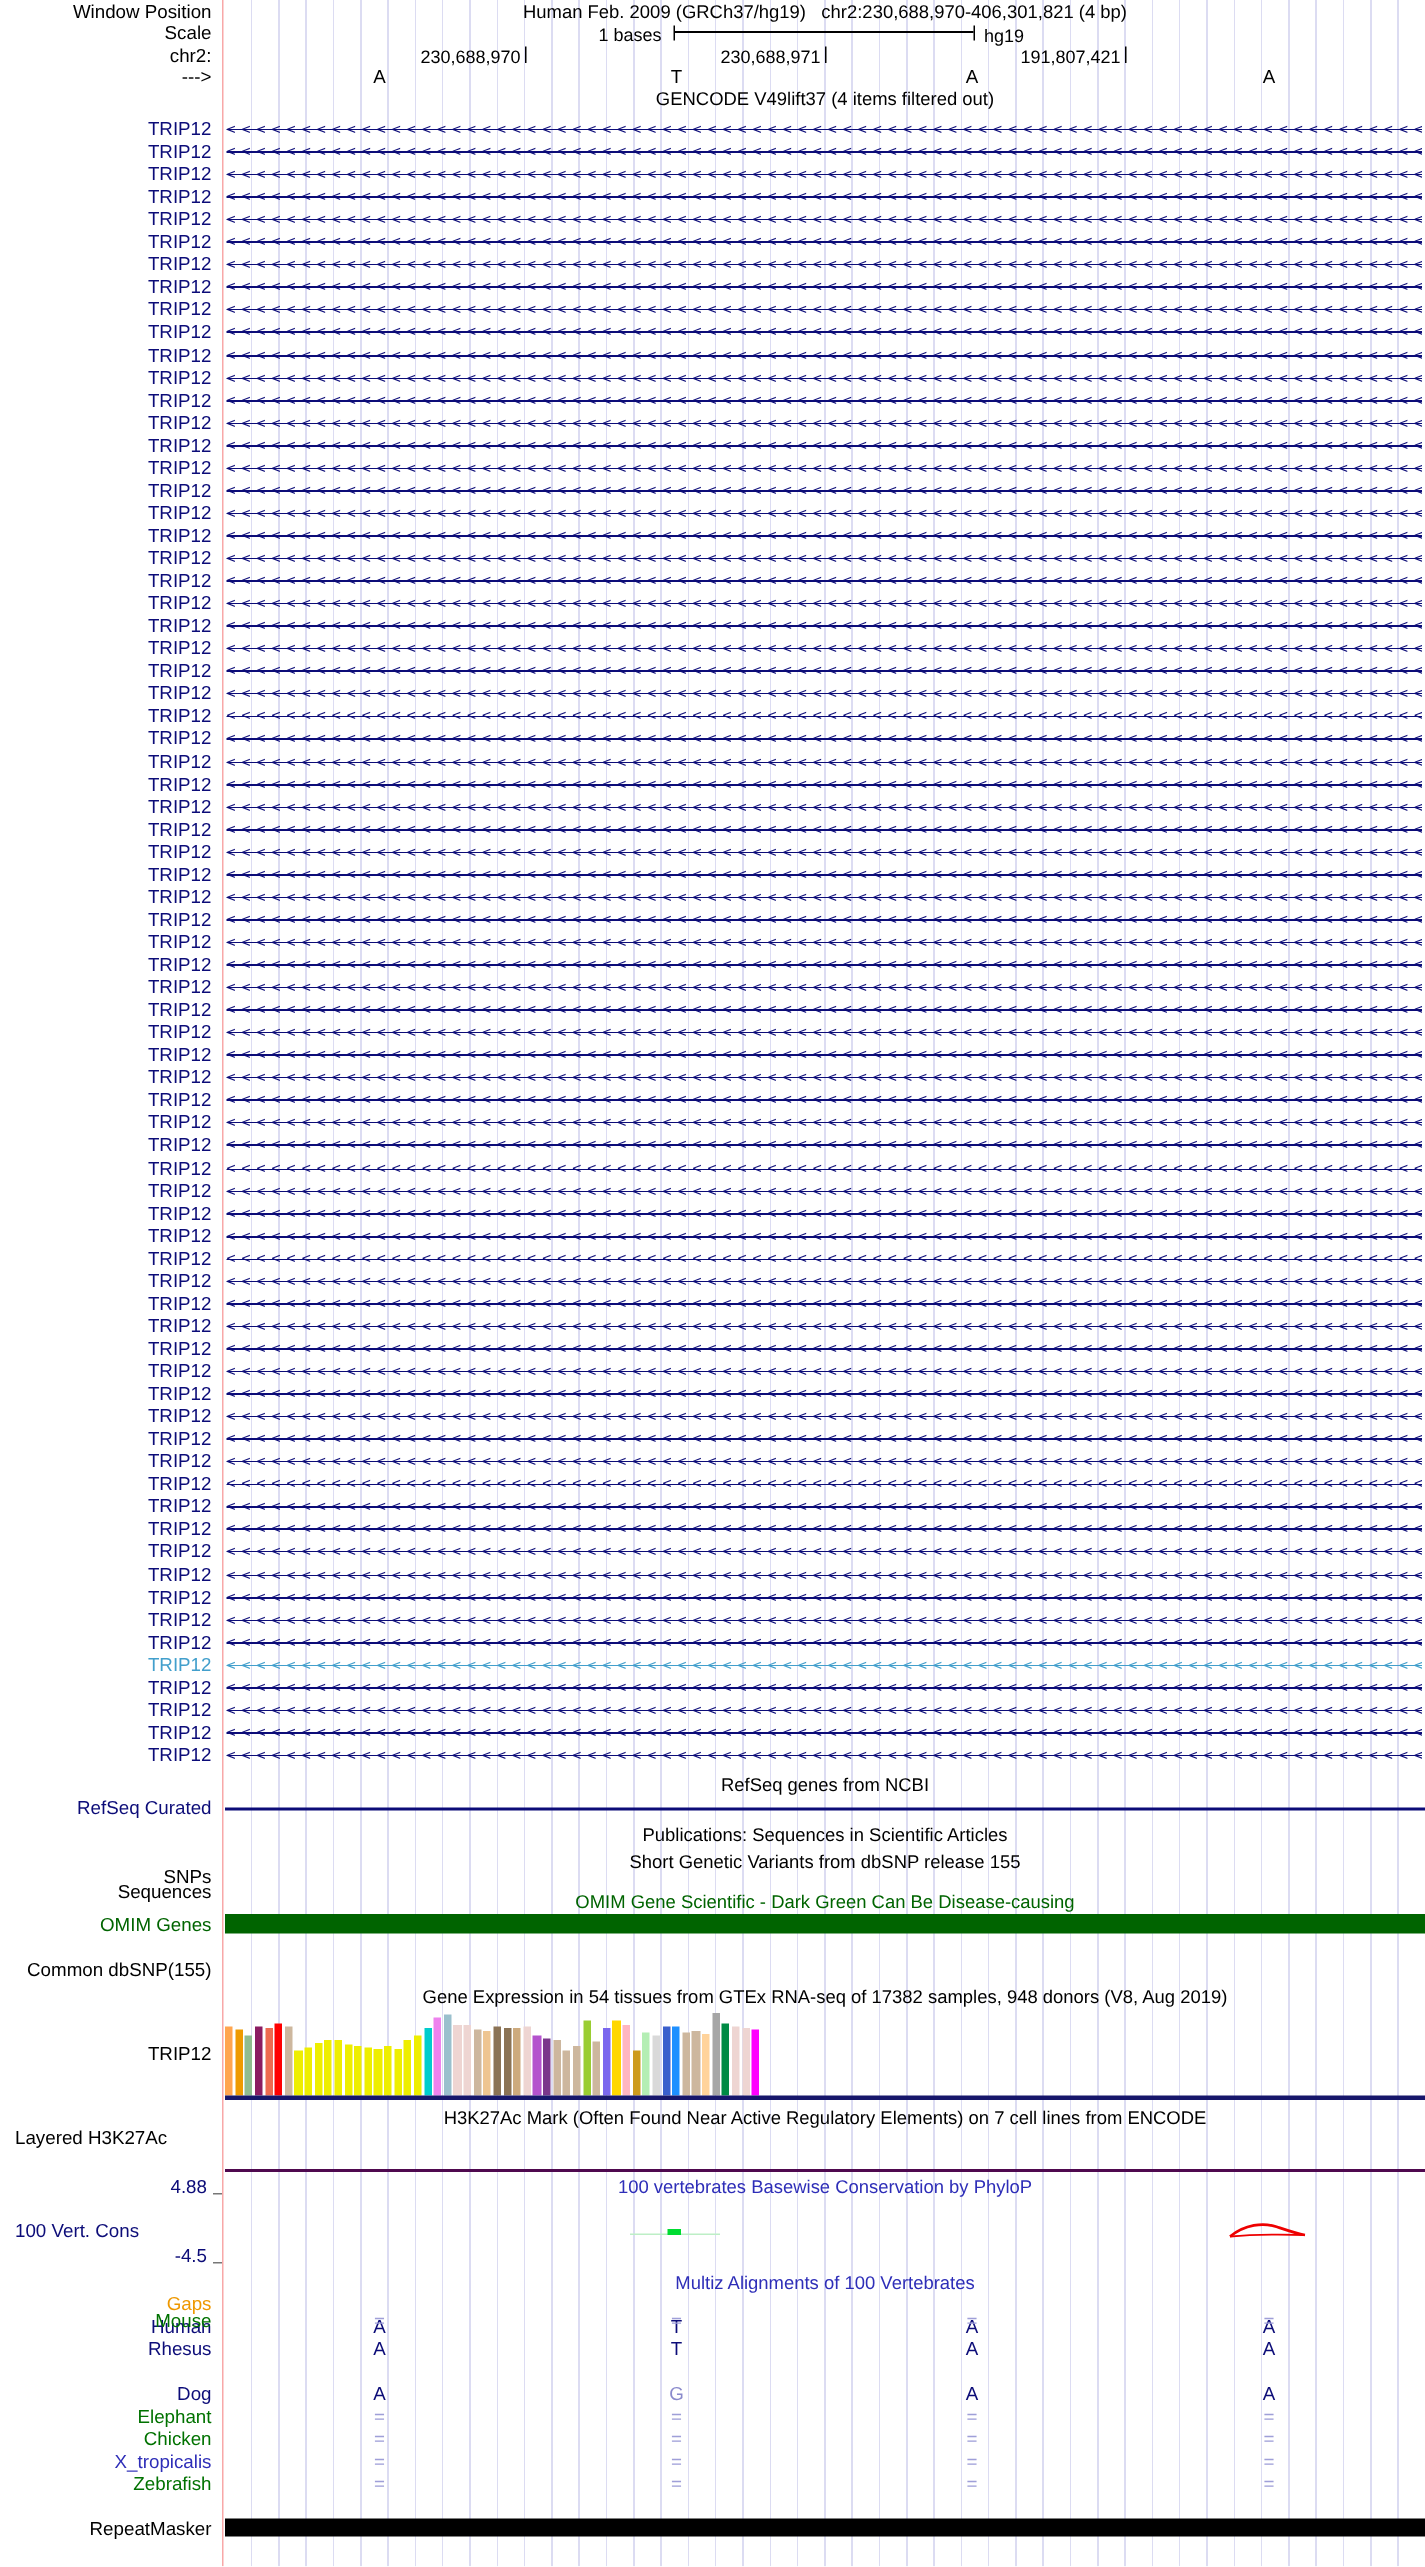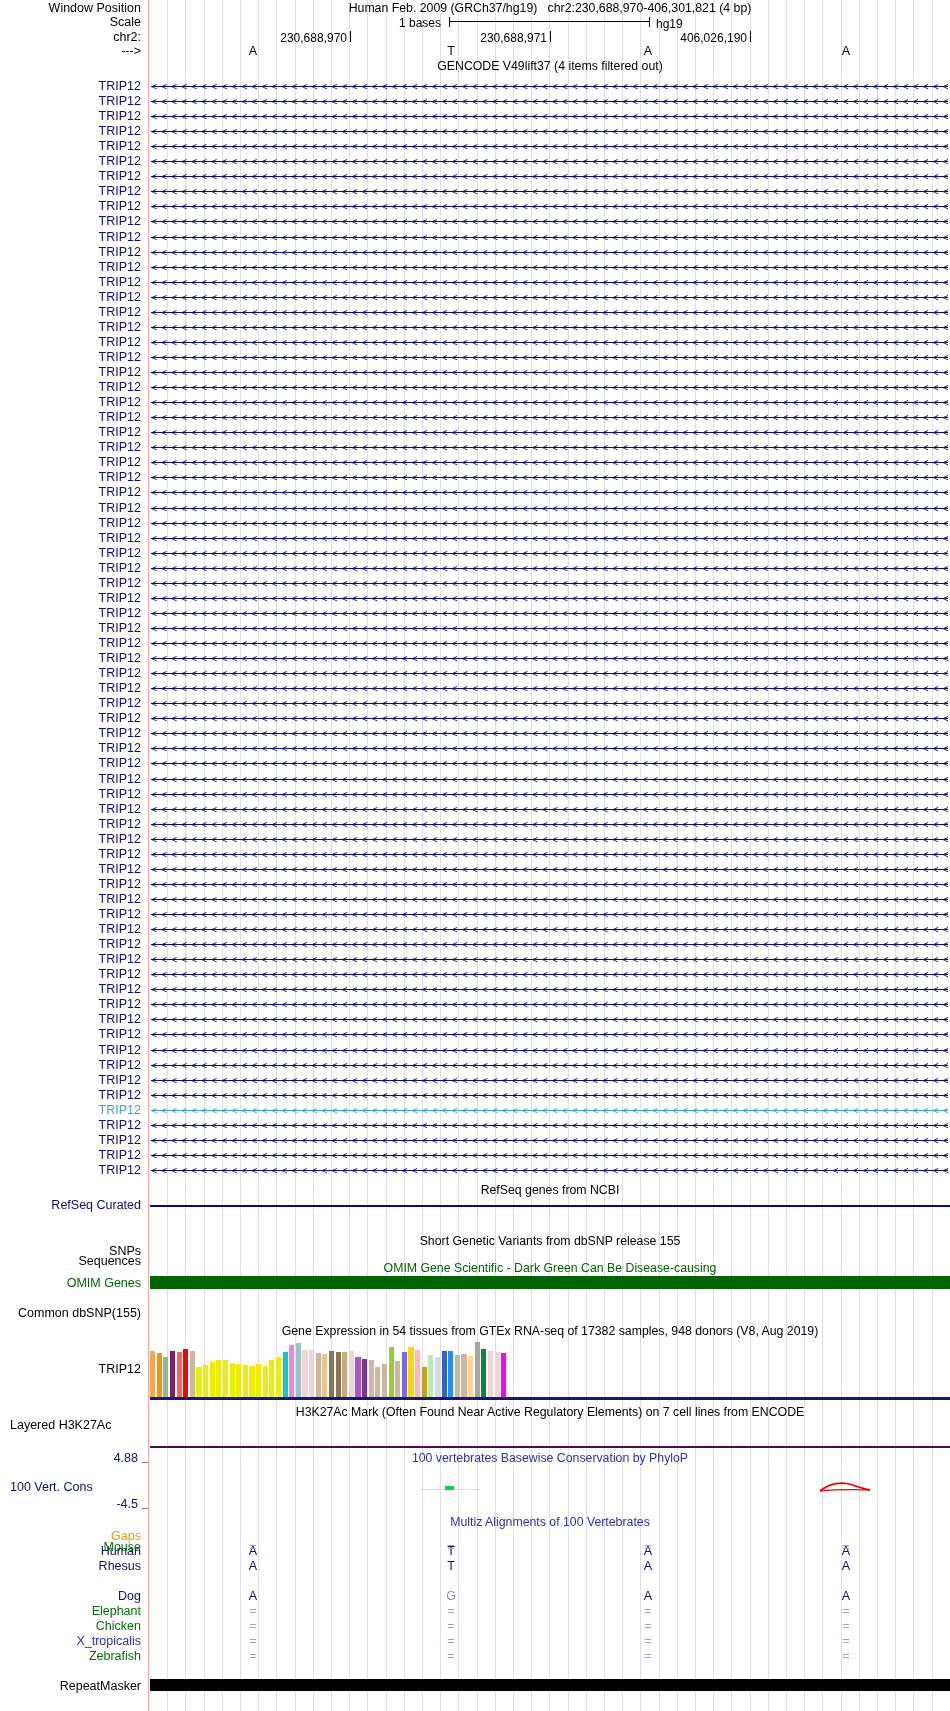--- a/index.html
+++ b/index.html
@@ -53,21 +53,21 @@
   <div class="coordtxt" style="right:509px;top:17px;">1 bases</div>
   <div class="scalebar"></div>
   <div class="abs" style="left:656px;top:17px;font-size:12px;">hg19</div>
 
   <div class="lbl" style="top:31px;">chr2:</div>
   <div id="coord-row">
       <div class="coordtxt" style="right: 603px; top: 32px;">230,688,970</div>
       <div class="tickbar" style="left: 350px; top: 31px;"></div>
       <div class="coordtxt" style="right: 403px; top: 32px;">230,688,971</div>
       <div class="tickbar" style="left: 550px; top: 31px;"></div>
-      <div class="coordtxt" style="right: 203px; top: 32px;">406,026,190</div>
+      <div class="coordtxt" style="right: 203px; top: 32px;">191,807,421</div>
       <div class="tickbar" style="left: 750px; top: 31px;"></div>
     </div>
 
   <div class="lbl" style="top:45px;">---&gt;</div>
   <div id="base-row">
       <div class="basecell" style="left: 240px; top: 45px; color: rgb(0, 0, 0);">A</div>
       <div class="basecell" style="left: 438px; top: 45px; color: rgb(0, 0, 0);">T</div>
       <div class="basecell" style="left: 635px; top: 45px; color: rgb(0, 0, 0);">A</div>
       <div class="basecell" style="left: 833px; top: 45px; color: rgb(0, 0, 0);">A</div>
     </div>
@@ -365,20 +365,21 @@
       <div class="g-row" style="top: 1162.96px;">
         <div class="g-lab" style="color: rgb(12, 12, 120);">TRIP12</div>
         <div class="g-arrows" style="color: rgb(12, 12, 120);">&lt;&lt;&lt;&lt;&lt;&lt;&lt;&lt;&lt;&lt;&lt;&lt;&lt;&lt;&lt;&lt;&lt;&lt;&lt;&lt;&lt;&lt;&lt;&lt;&lt;&lt;&lt;&lt;&lt;&lt;&lt;&lt;&lt;&lt;&lt;&lt;&lt;&lt;&lt;&lt;&lt;&lt;&lt;&lt;&lt;&lt;&lt;&lt;&lt;&lt;&lt;&lt;&lt;&lt;&lt;&lt;&lt;&lt;&lt;&lt;&lt;&lt;&lt;&lt;&lt;&lt;&lt;&lt;&lt;&lt;&lt;&lt;&lt;&lt;&lt;&lt;&lt;&lt;&lt;&lt;&lt;&lt;&lt;&lt;&lt;&lt;&lt;&lt;&lt;&lt;</div>
       </div>
     </div>
 
   <div class="title" style="top:1184px;">RefSeq genes from NCBI</div>
   <div class="lbl c-navy" style="top:1199px;">RefSeq Curated</div>
   <div class="hline" style="top:1205px;height:2px;background:#0C0C78;"></div>
 
+  <div class="title" style="top:1217px;">Publications: Sequences in Scientific Articles</div>
   <div class="lbl" style="top:1232px;margin-top:23px;">Sequences</div>
   <div class="lbl" style="top:1245px;">SNPs</div>
 
   <div class="title c-dkgreen" style="top:1262px;">OMIM Gene Scientific - Dark Green Can Be Disease-causing</div>
   <div class="lbl c-dkgreen" style="top:1277px;">OMIM Genes</div>
   <div class="hline" style="top:1276px;height:13px;background:#006400;"></div>
 
   <div class="title" style="top:1235px;">Short Genetic Variants from dbSNP release 155</div>
   <div class="lbl" style="top:1307px;">Common dbSNP(155)</div>
 

